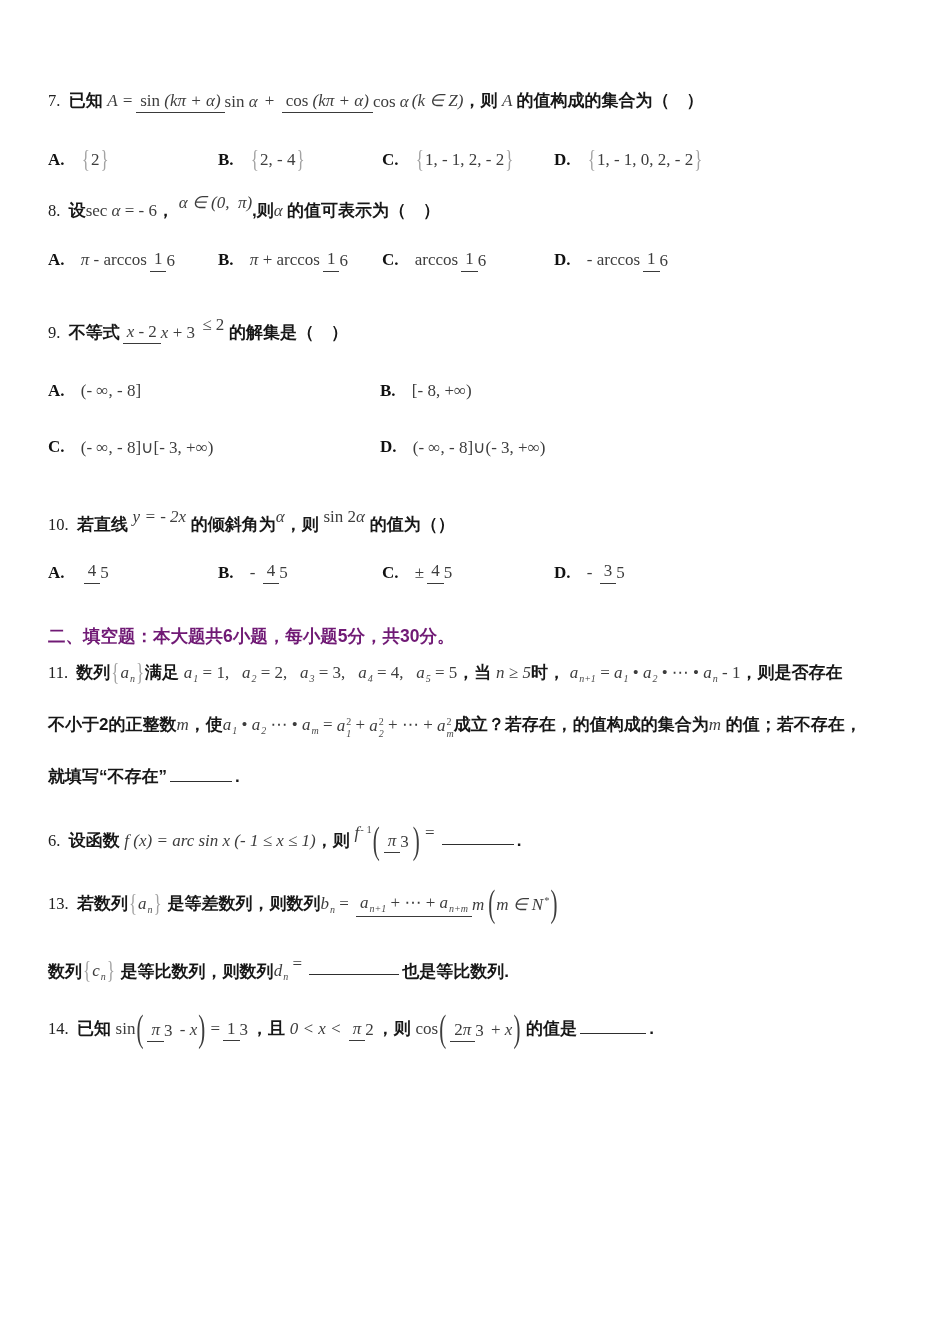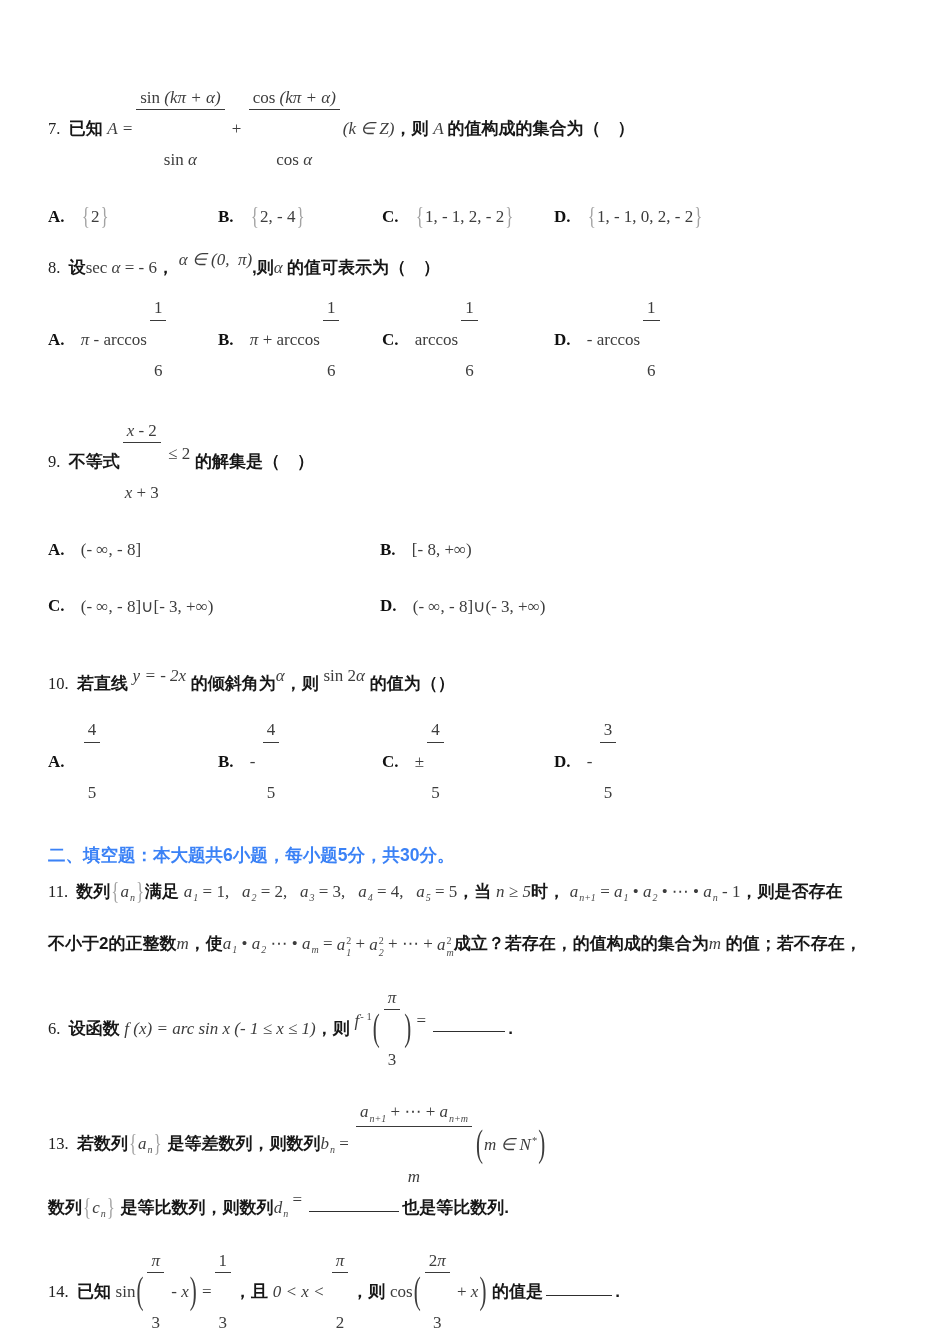--- a/index.html
+++ b/index.html
@@ -11,22 +11,22 @@
   .paper{padding:88px 38px 0 48px;}
   .q{margin:0;}
   .qline{margin:0;line-height:1.5;white-space:normal;}
   
   .mt{font-family:"Liberation Sans",sans-serif;font-weight:700;font-size:17px;color:#171717;white-space:pre-wrap;}
   .qnum{font-family:"Liberation Serif",serif;font-weight:400;font-size:16.5px;color:#222;white-space:pre-wrap;}
   .mi{font-family:"Liberation Serif",serif;font-style:italic;font-size:17px;color:#3d3d3d;white-space:pre-wrap;}
   .mr{font-family:"Liberation Serif",serif;font-style:normal;font-size:17px;color:#3d3d3d;white-space:pre-wrap;}
   .up{vertical-align:0.45em;display:inline-block;}
   
-  .mfrac{display:inline-flex;flex-direction:column;align-items:center;vertical-align:middle;
-         margin:0 3px;font-size:16.5px;line-height:1.2;gap:39px;}
+  .mfrac{display:inline-flex;flex-direction:row;align-items:center;vertical-align:middle;
+         margin:0 3px;font-size:16.5px;line-height:1.2;}
   .mfn{border-bottom:1.4px solid #3a3a3a;padding:0 4px 1px 4px;text-align:center;}
   .mfd{padding-top:1px;text-align:left;}
   
   .msb{display:inline;white-space:nowrap;}
   .msub{font-family:"Liberation Serif",serif;font-style:italic;font-size:10px;color:#4a4a4a;
         vertical-align:-0.42em;margin-left:1px;white-space:pre-wrap;}
   .msup{font-family:"Liberation Serif",serif;font-style:normal;font-size:10.5px;color:#4a4a4a;
         vertical-align:0.55em;margin-left:1px;white-space:pre-wrap;}
   .mss{display:inline-flex;align-items:center;vertical-align:middle;}
   .mstack{display:inline-flex;flex-direction:column;align-items:flex-start;
@@ -44,28 +44,28 @@
   
   .mblank{display:inline-block;border-bottom:1.6px solid #2e2e2e;height:0.95em;vertical-align:baseline;margin:0 3px;}
   
   .opts-row{display:grid;grid-template-columns:170px 164px 172px 1fr;align-items:center;}
   .opts-grid{display:grid;grid-template-columns:332px 1fr;row-gap:36px;align-items:center;}
   .opt{display:flex;align-items:center;}
   .opt-label{font-family:"Liberation Serif",serif;font-weight:700;font-size:17px;color:#111;
              margin-right:12px;white-space:pre-wrap;}
   
   #q7 .stem{margin-bottom:36px}   #q7{margin-bottom:20px}
-  #q8 .stem{margin-bottom:18px}   #q8{margin-bottom:40px}
+  #q8 .stem{margin-bottom:26px}   #q8{margin-bottom:40px}
   #q9 .stem{margin-bottom:36px}   #q9{margin-bottom:46px}
   #q10 .stem{margin-bottom:24px}  #q10{margin-bottom:40px}
-  .section-header{margin:0 0 12px 0;font-size:17.5px;font-weight:700;color:#3b82f6;
+  .section-header{margin:0 0 12px 0;font-size:17.5px;font-weight:700;color:#701a75;
                   font-family:"Liberation Sans",sans-serif;}
   #q11 .qline{margin-bottom:26px} #q11{margin-bottom:30px}
   #q12{margin-bottom:32px}
-  #q13 .qline{} #q13{margin-bottom:30px}
+  #q13 .qline{margin-bottom:30px} #q13{margin-bottom:30px}
   #q14{margin-bottom:16px}
   #q11 .qline:last-child,#q13 .qline:last-child{margin-bottom:0}
 </style>
 </head>
 <body>
 
 <main class="paper">
   <div id="choice-qs">
       <div class="q" id="q7">
         <div class="qline stem"><span class="qnum">7. </span><span class="mt">已知 </span><span class="mi">A =</span><span class="mfrac">
@@ -218,20 +218,21 @@
               <span class="sp">2</span>
               <span class="sb">2</span>
             </span>
           </span><span class="mr"> + ⋯ + </span><span class="mss">
             <span class="mi">a</span>
             <span class="mstack">
               <span class="sp">2</span>
               <span class="sb">m</span>
             </span>
           </span><span class="mt">成立？若存在，的值构成的集合为</span><span class="mi">m</span><span class="mt"> 的值；若不存在，</span></div>
+        <div class="qline"><span class="mt">就填写“不存在”</span><span class="mblank" style="width: 62px;">&nbsp;</span><span class="mt">.</span></div>
       </div>
       <div class="q" id="q12">
         <div class="qline stem"><span class="qnum">6. </span><span class="mt">设函数 </span><span class="mi">f (x) = arc sin x </span><span class="mi">(- 1 ≤ x ≤ 1)</span><span class="mt">，则 </span><span class="msb up"><span class="mi">f</span><span class="msup">- 1</span></span><span class="mparen">
             <span class="mbigp">(</span>
             <span class="mbody"><span class="mfrac">
                 <span class="mfn"><span class="mi">π</span></span>
                 <span class="mfd"><span class="mr">3</span></span>
               </span></span>
             <span class="mbigp">)</span>
           </span><span class="mr up"> = </span><span class="mblank" style="width: 72px;">&nbsp;</span><span class="mt">.</span></div>

